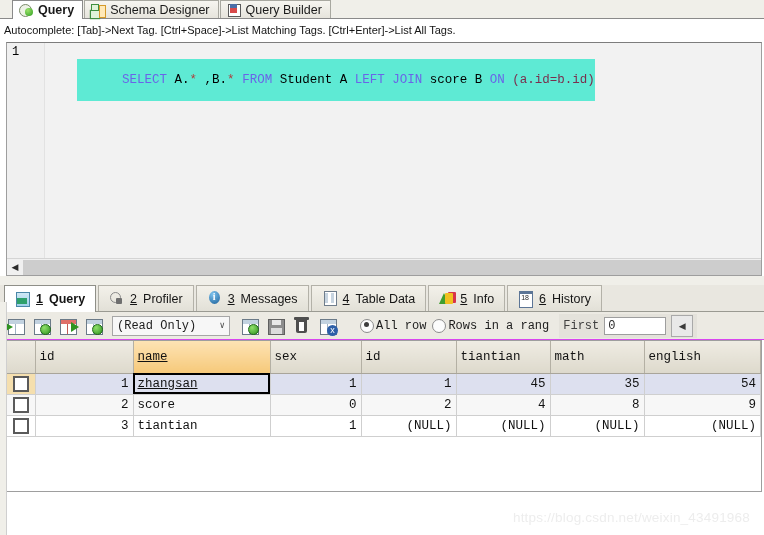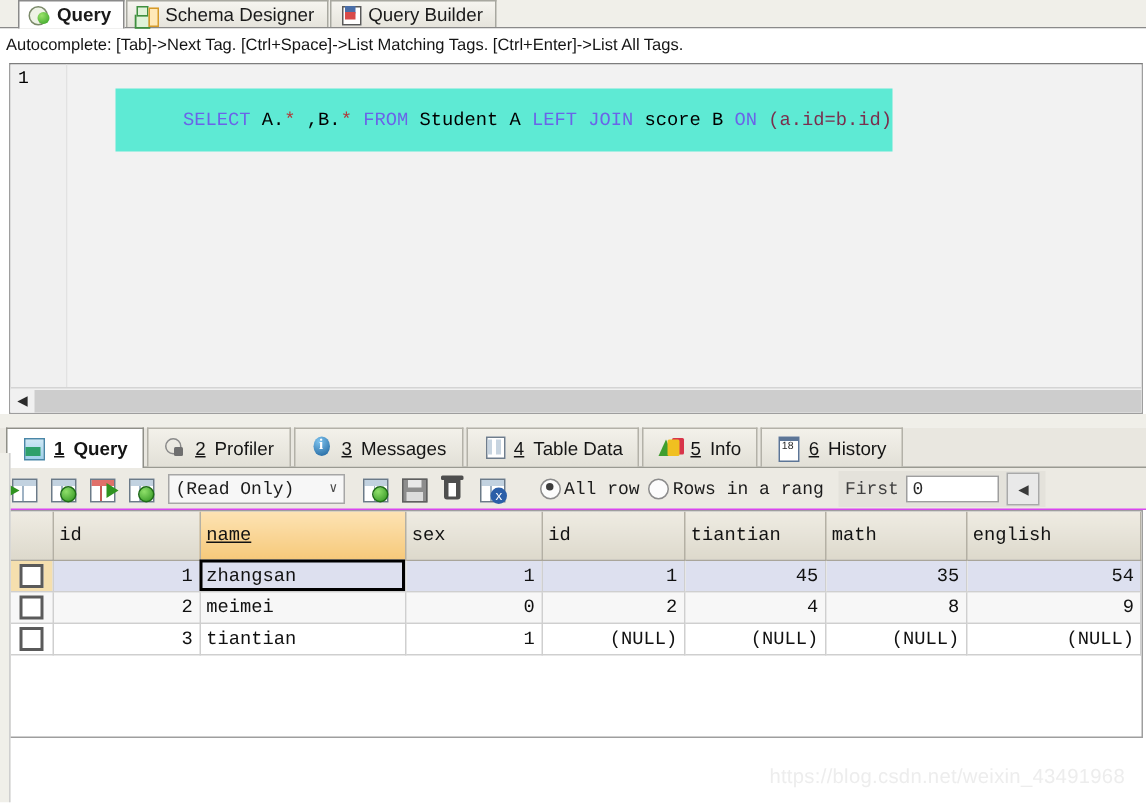--- a/index.html
+++ b/index.html
@@ -406,20 +406,21 @@
     padding: 0;
   }
   tr.sel td.selcell { background: #f5dfae; }
   .chk {
     width: 12px; height: 12px; border: 2px solid #5a5a5a; background: #fff;
     display: inline-block; vertical-align: middle;
   }
   td.focuscell {
     outline: 2px solid #000;
     outline-offset: -2px;
+    text-decoration: underline;
   }
 
   .watermark {
     position: absolute;
     right: 14px;
     bottom: 10px;
     color: #ededed;
     font-size: 13.5px;
     font-family: "Liberation Sans", sans-serif;
     letter-spacing: 0.2px;
@@ -588,21 +589,21 @@
         <td class="txt focuscell">zhangsan</td>
         <td class="num">1</td>
         <td class="num">1</td>
         <td class="num">45</td>
         <td class="num">35</td>
         <td class="num">54</td>
       </tr>
       <tr class="alt">
         <td class="selcell"><span class="chk"></span></td>
         <td class="num">2</td>
-        <td class="txt">meimei</td>
+        <td class="txt">score</td>
         <td class="num">0</td>
         <td class="num">2</td>
         <td class="num">4</td>
         <td class="num">8</td>
         <td class="num">9</td>
       </tr>
       <tr class="plain">
         <td class="selcell"><span class="chk"></span></td>
         <td class="num">3</td>
         <td class="txt">tiantian</td>

